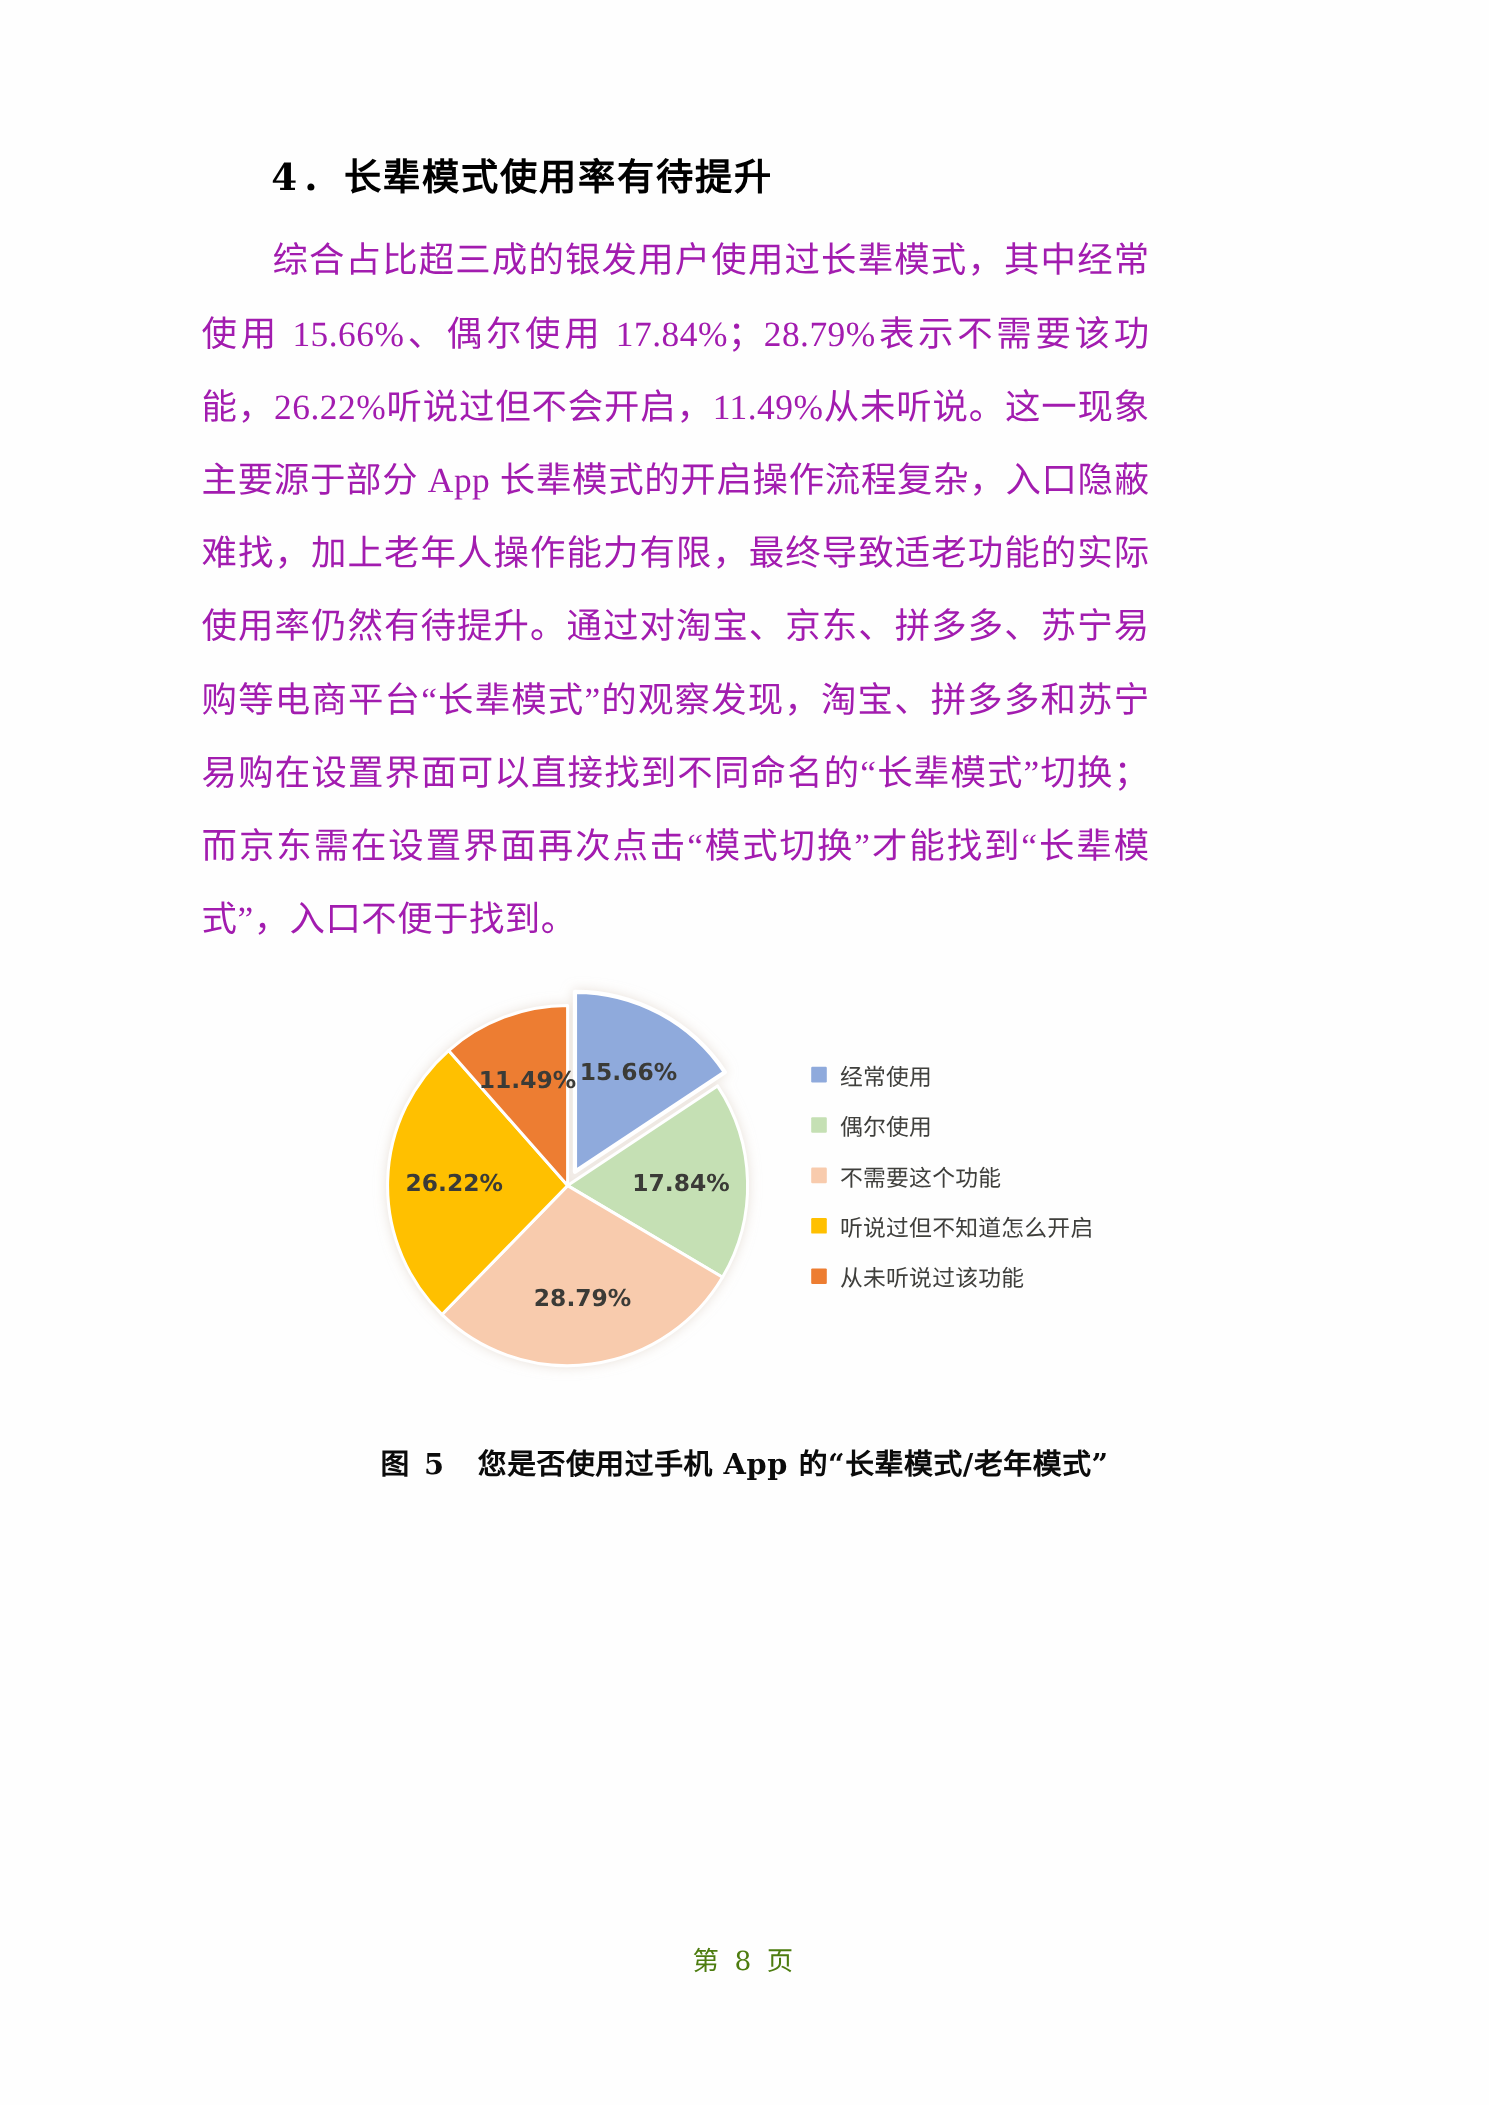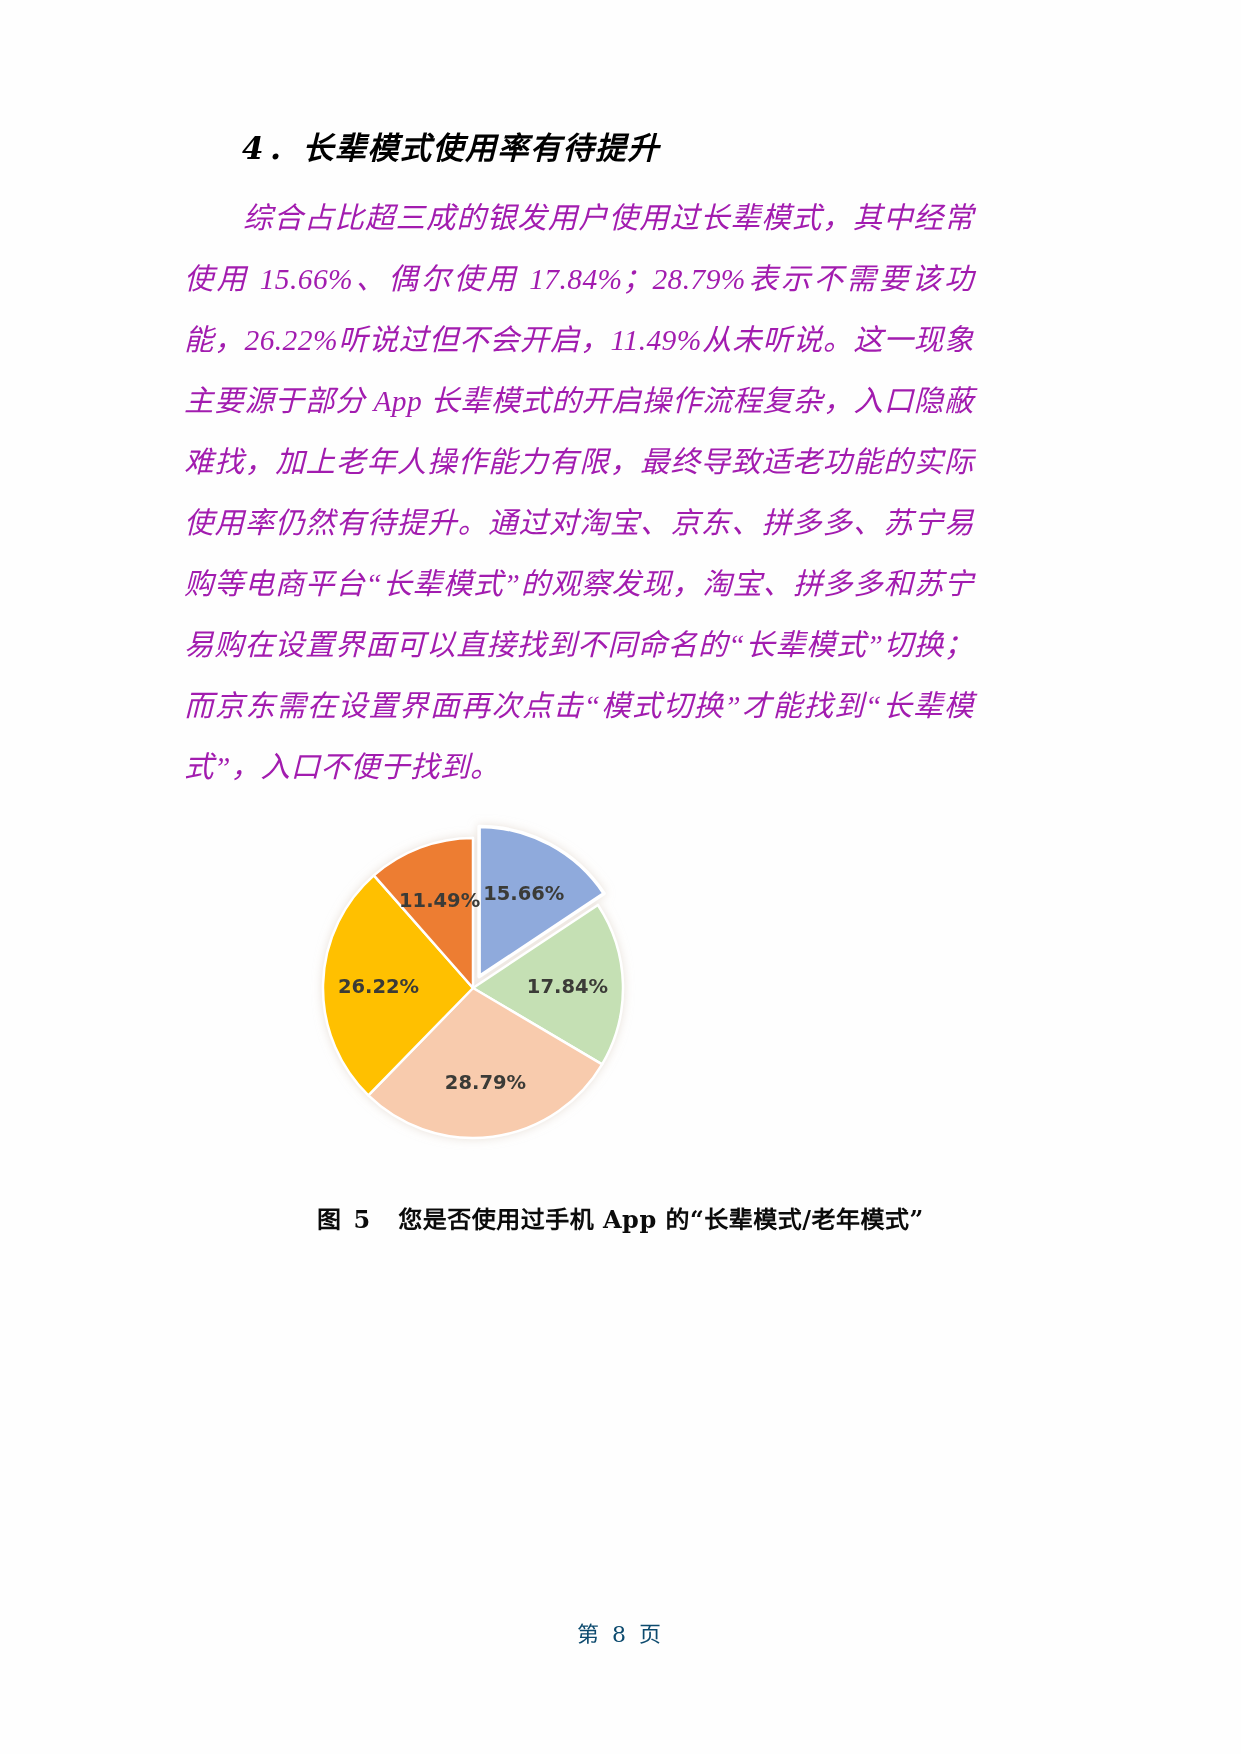--- a/index.html
+++ b/index.html
@@ -19,24 +19,23 @@
 
   .page {
     position: absolute;
     inset: 0;
     background: #fefefe;
   }
 
   
   .content {
     position: absolute;
-    left: 184px;
+    left: 168px;
     top: 128px;
     width: 790px;
-    font-style: italic;
   }
 
   .section-heading {
     font-family: "DejaVu Serif", "Liberation Serif", serif;
     font-weight: bold;
     font-size: 31px;
     line-height: 1.35;
     letter-spacing: 1.5px;
     margin: 0 0 18px 0;
     padding-left: 58px;
@@ -145,21 +144,21 @@
   
   .footer {
     position: absolute;
     left: 0;
     top: 1616px;
     width: 1241px;
     text-align: center;
     font-family: "DejaVu Serif", "Liberation Serif", serif;
     font-size: 22px;
     letter-spacing: 3px;
-    color: #0c4a6e;
+    color: #4d7c0f;
   }
 </style>
 </head>
 <body>
 
 <div class="page">
 
   <div class="content">
     <h2 class="section-heading">
       <span class="num">4．</span><span>长辈模式使用率有待提升</span>
@@ -188,20 +187,42 @@
               <text x="210.78" y="80.25" text-anchor="middle" class="slice-label">15.66%</text>
               <text x="254.47" y="172.51" text-anchor="middle" class="slice-label">17.84%</text>
               <text x="172.46" y="268.67" text-anchor="middle" class="slice-label">28.79%</text>
               <text x="65.53" y="172.63" text-anchor="middle" class="slice-label">26.22%</text>
               <text x="126.62" y="86.59" text-anchor="middle" class="slice-label">11.49%</text>
             </g>
         </svg>
       </div>
     </div>
 
+    <div class="legend" id="legend">
+        <div class="legend-item">
+          <span class="legend-swatch" style="background: rgb(143, 170, 220);"></span>
+          <span class="legend-label">经常使用</span>
+        </div>
+        <div class="legend-item">
+          <span class="legend-swatch" style="background: rgb(197, 224, 180);"></span>
+          <span class="legend-label">偶尔使用</span>
+        </div>
+        <div class="legend-item">
+          <span class="legend-swatch" style="background: rgb(248, 203, 173);"></span>
+          <span class="legend-label">不需要这个功能</span>
+        </div>
+        <div class="legend-item">
+          <span class="legend-swatch" style="background: rgb(255, 192, 0);"></span>
+          <span class="legend-label">听说过但不知道怎么开启</span>
+        </div>
+        <div class="legend-item">
+          <span class="legend-swatch" style="background: rgb(237, 125, 49);"></span>
+          <span class="legend-label">从未听说过该功能</span>
+        </div>
+      </div>
 
   </div>
 
   <div class="fig-caption">
     <span class="capnum">图 5</span><span class="gap"></span><span>您是否使用过手机 App 的“长辈模式/老年模式”</span>
   </div>
 
   <div class="footer">第 8 页</div>
 
 </div>

